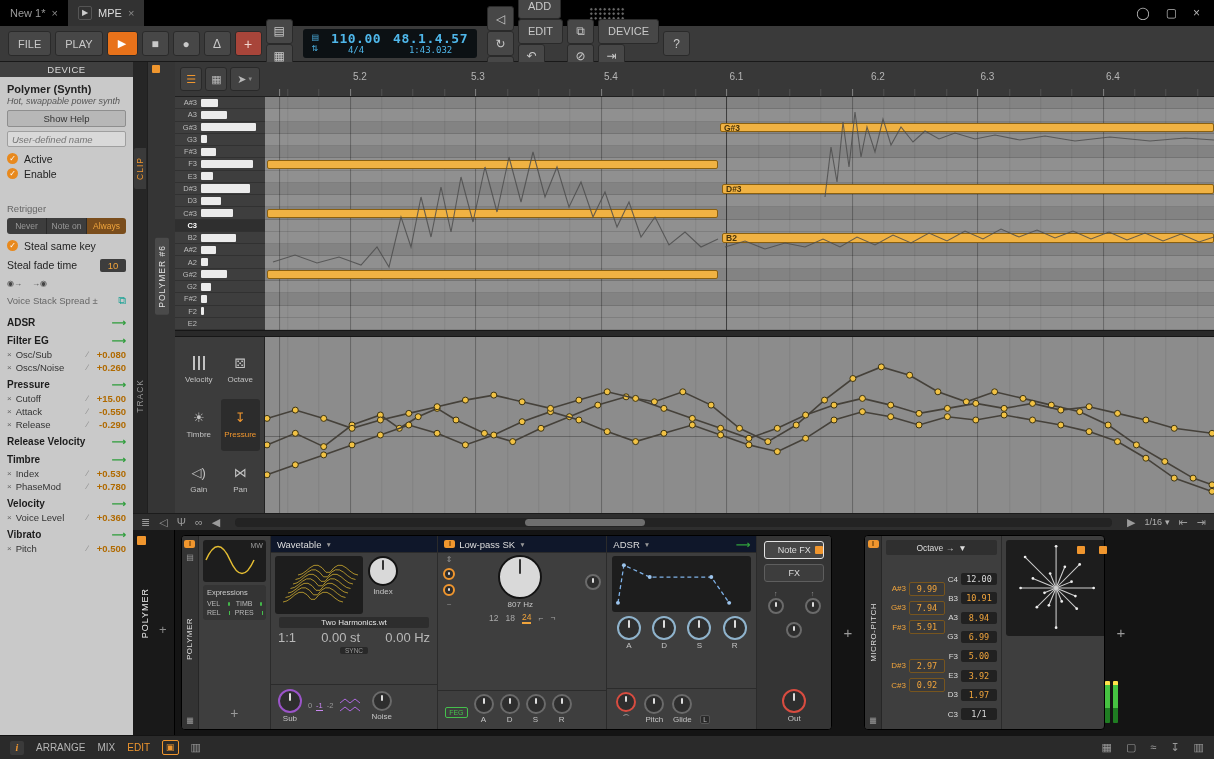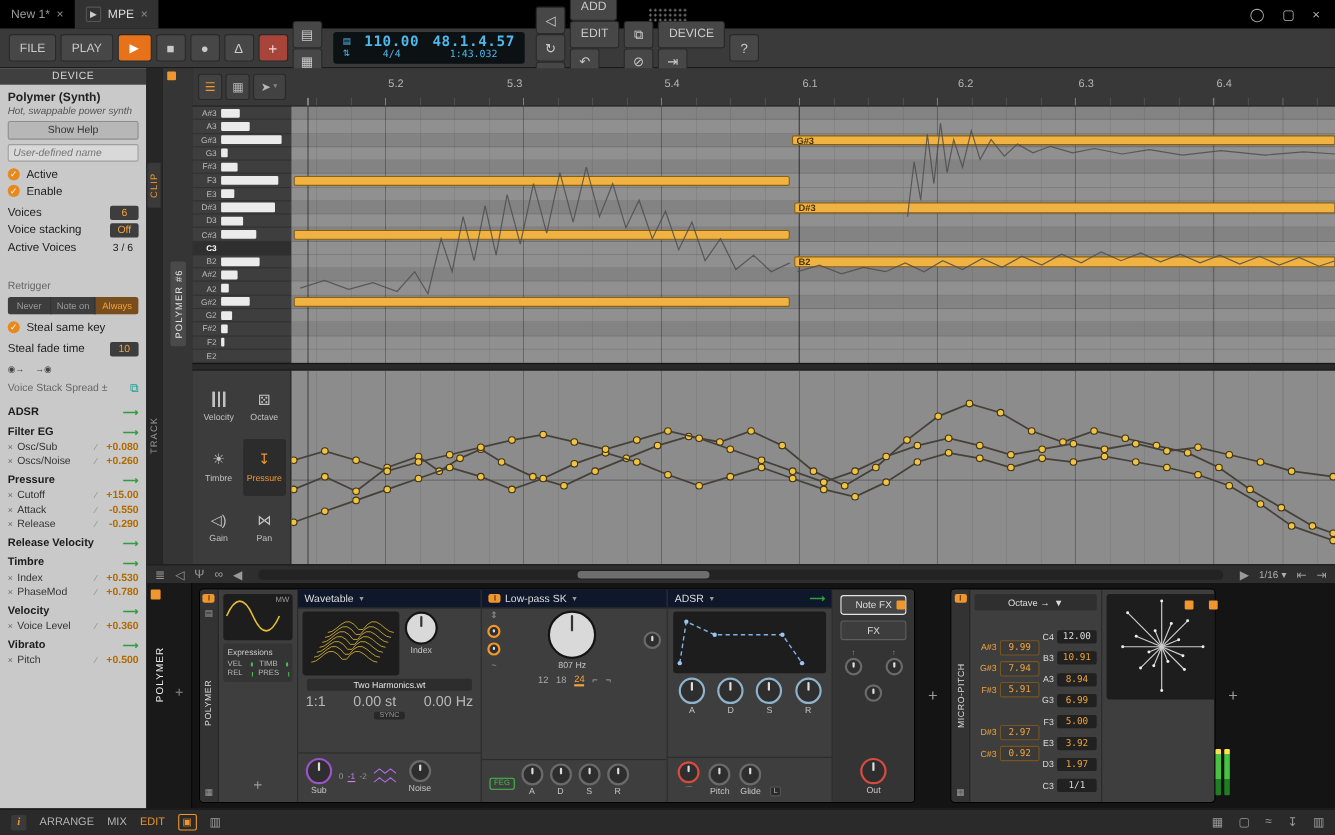--- a/index.html
+++ b/index.html
@@ -324,34 +324,20 @@
       <div id="toggleRows">
           <div class="trow">
             <span class="chk">✓</span>
             <span>Active</span>
           </div>
           <div class="trow">
             <span class="chk">✓</span>
             <span>Enable</span>
           </div>
         </div>
-      <div id="propRows">
-          <div class="prow">
-            <span>Voices</span>
-            <span class="pval">6</span>
-          </div>
-          <div class="prow">
-            <span>Voice stacking</span>
-            <span class="pval">Off</span>
-          </div>
-          <div class="prow">
-            <span>Active Voices</span>
-            <span class="pval plain">3 / 6</span>
-          </div>
-        </div>
       <div class="sect-label">Retrigger</div>
       <div class="seg" id="retrigSeg">
           <div>Never</div>
           <div>Note on</div>
           <div class="sel">Always</div>
         </div>
       <div class="trow">
         <span class="chk">✓</span>
         <span>Steal same key</span>
       </div>
@@ -474,21 +460,21 @@
           <span>▦</span>
         </div>
       <div class="etb" style="width:32px">
           <span>➤</span>
           <span class="car">▼</span>
         </div>
     </div>
     <div class="ruler">
       <div id="rulerLabels">
           <span class="rlbl" style="left: 85px;">5.2</span>
-          <span class="rlbl" style="left: 193px;">5.3</span>
+          <span class="rlbl" style="left: 203px;">5.3</span>
           <span class="rlbl" style="left: 336px;">5.4</span>
           <span class="rlbl" style="left: 461.5px;">6.1</span>
           <span class="rlbl" style="left: 603px;">6.2</span>
           <span class="rlbl" style="left: 712.5px;">6.3</span>
           <span class="rlbl" style="left: 838px;">6.4</span>
         </div>
       <div class="ticks"></div>
     </div>
   </div>
 

